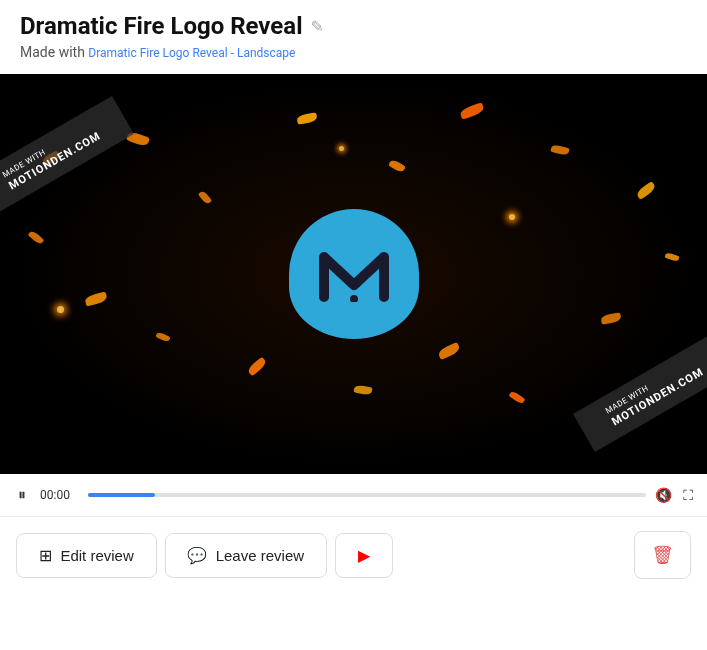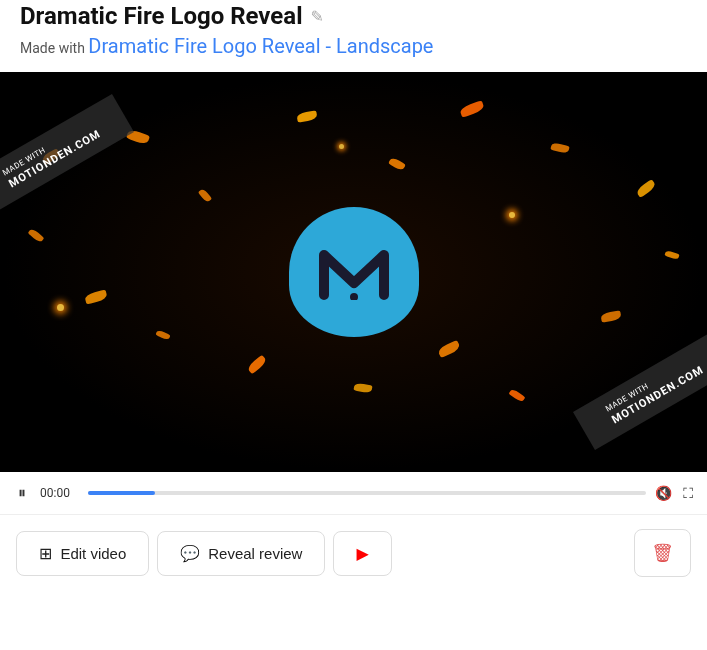--- a/index.html
+++ b/index.html
@@ -7,21 +7,21 @@
       font-family: -apple-system, BlinkMacSystemFont, 'Segoe UI', Roboto, sans-serif;
       background: #fff;
       width: 707px;
       min-height: 650px;
     }
 
     .header {
       display: flex;
       align-items: center;
       justify-content: space-between;
-      padding: 2px 20px 14px 20px;
+      padding: 12px 20px 14px 20px;
     }
 
     .header-left {}
 
     .title-row {
       display: flex;
       align-items: center;
       gap: 8px;
       margin-bottom: 4px;
     }
@@ -39,21 +39,21 @@
     }
 
     .subtitle {
       font-size: 14px;
       color: #555;
     }
 
     .subtitle a, .subtitle-link {
       color: #3b82f6;
       text-decoration: none;
-      font-size: 20px;
+      font-size: 12px;
     }
 
     .download-btn {
       background: #3b82f6;
       color: #fff;
       border: none;
       border-radius: 6px;
       padding: 12px 22px;
       font-size: 16px;
       font-weight: 600;
@@ -318,25 +318,25 @@
     <span>🔇</span>
   </button>
   <button class="fullscreen-btn">
     <span>⛶</span>
   </button>
 </div>
 
 <div class="action-bar">
   <button class="action-btn">
     <span class="btn-icon">⊞</span>
-    <span>Edit video</span>
+    <span>Edit review</span>
   </button>
   <button class="action-btn">
     <span class="btn-icon">💬</span>
-    <span>Reveal review</span>
+    <span>Leave review</span>
   </button>
   <button class="action-btn">
     <span class="btn-icon" style="color:#ff0000;">▶</span>
   </button>
   <button class="delete-btn">
     <span class="delete-icon">🗑</span>
   </button>
 </div>
 
 </body></html>

